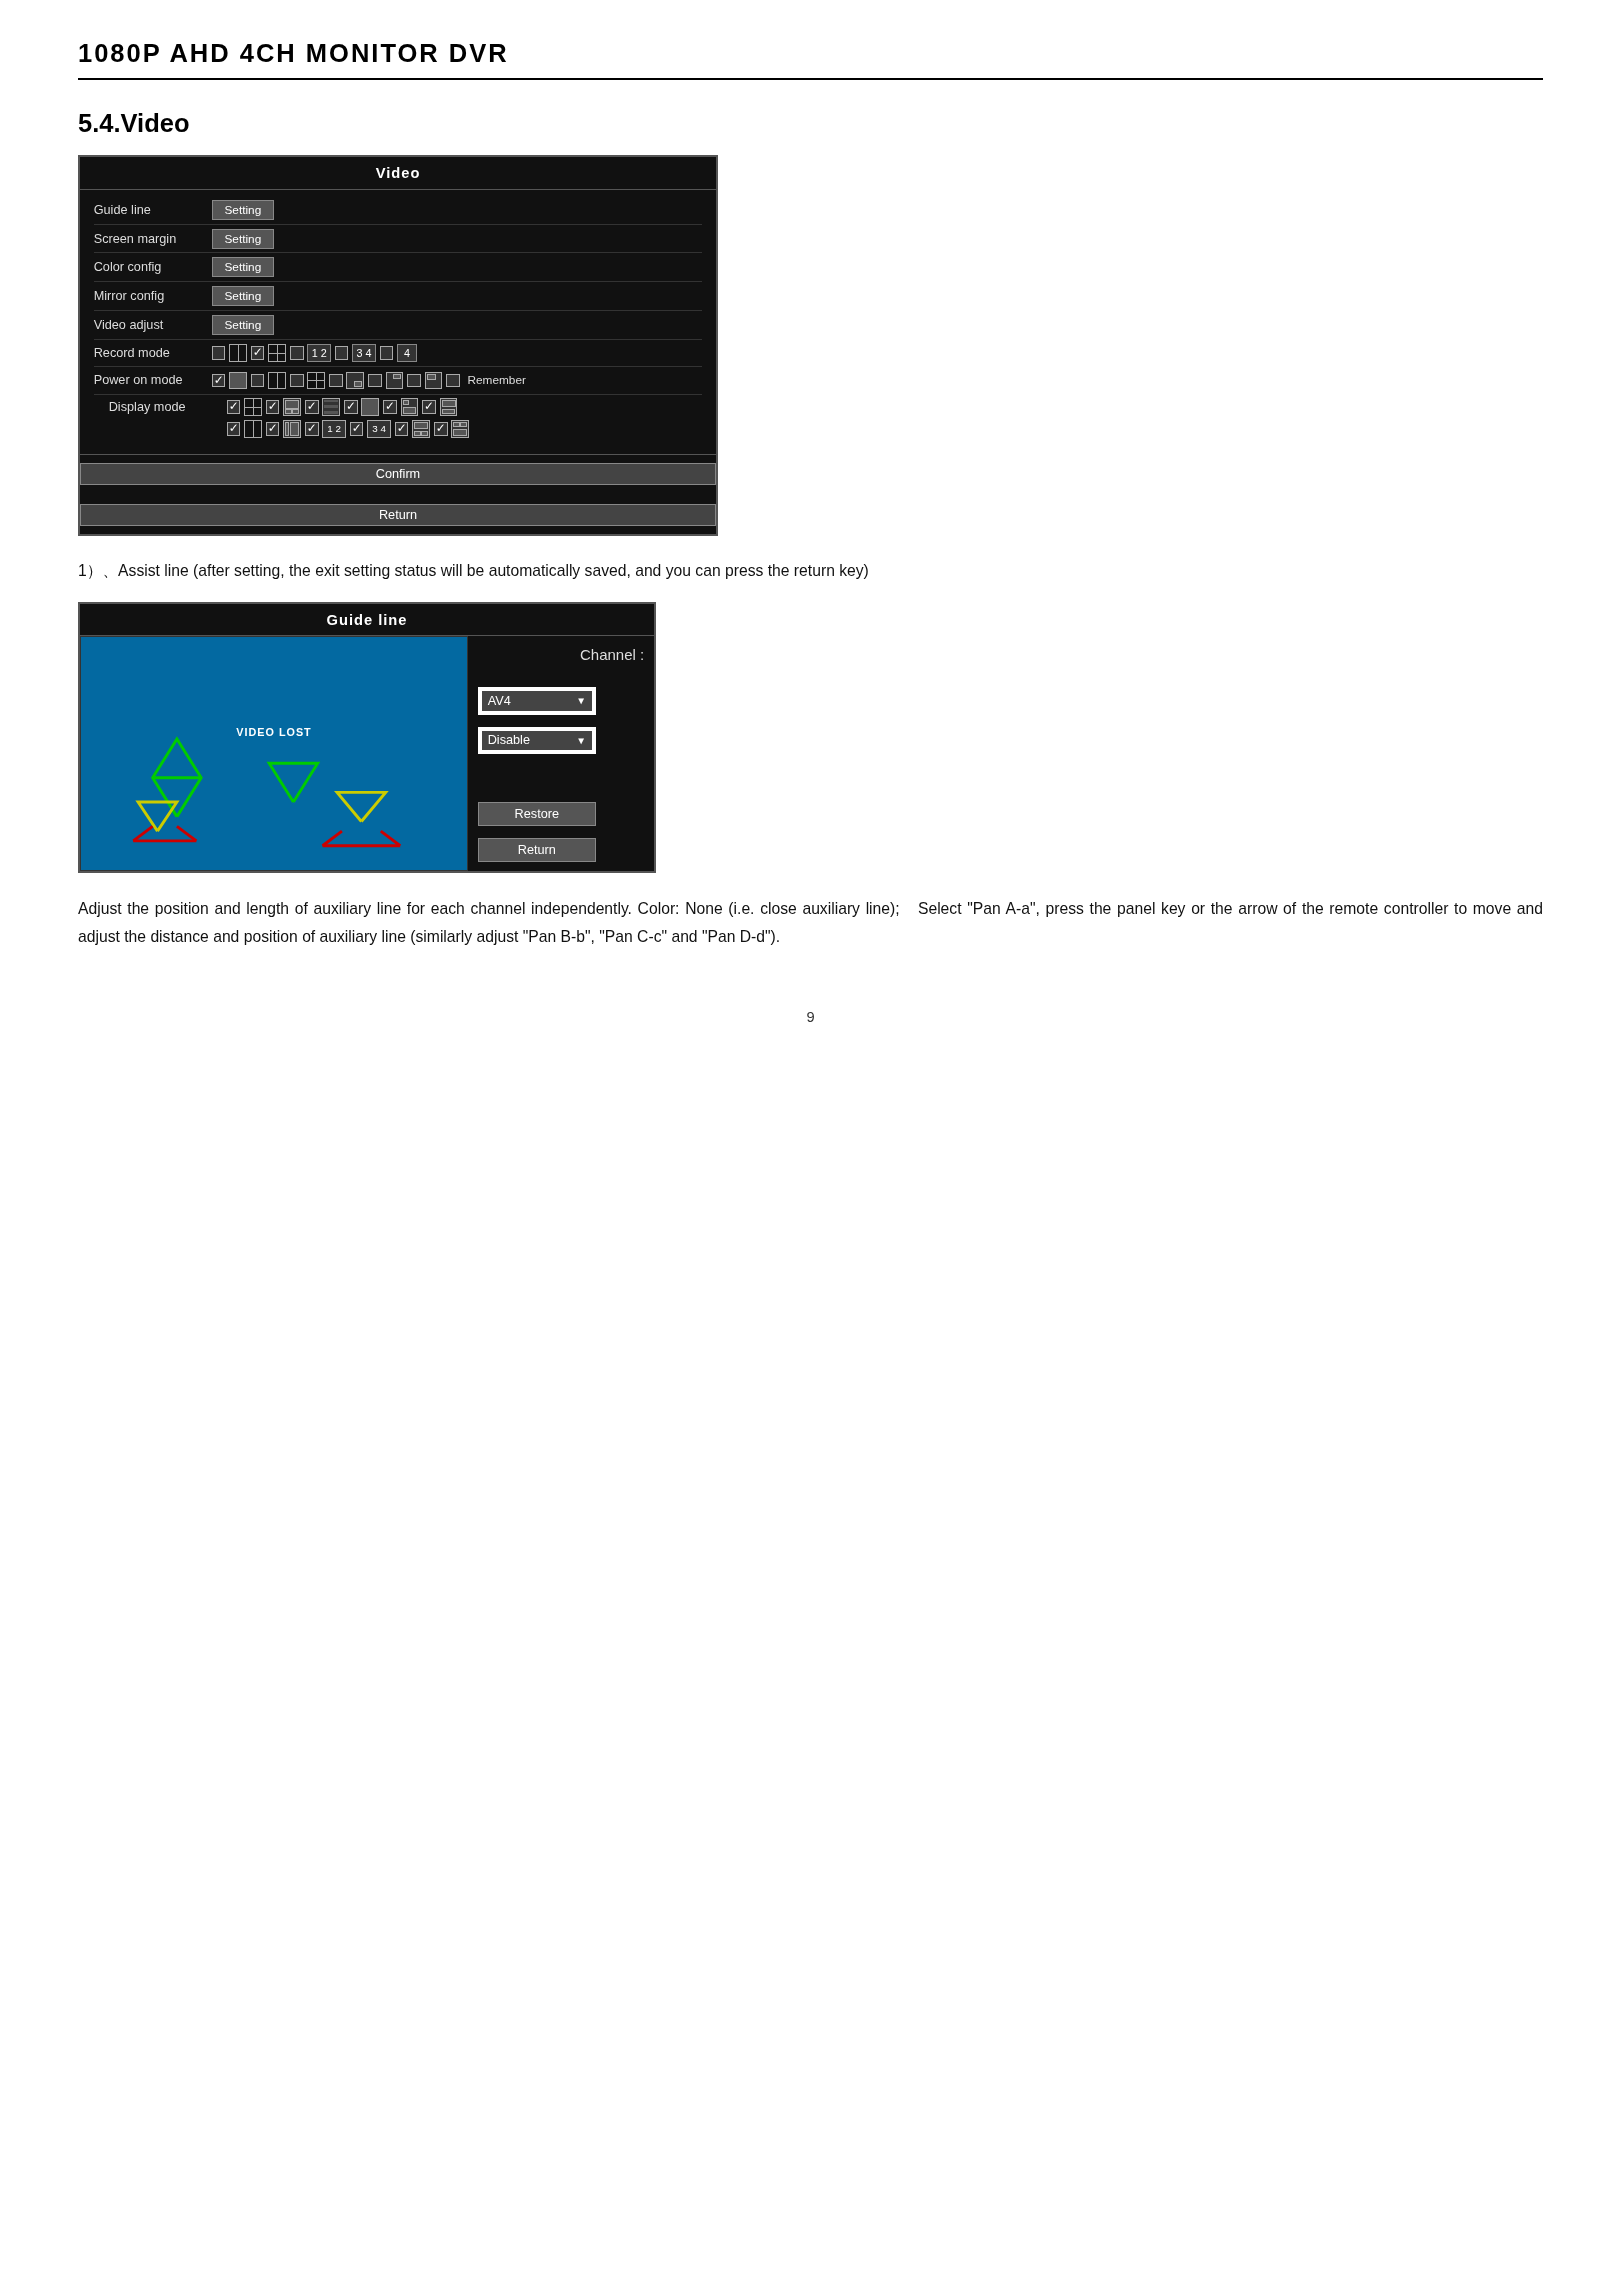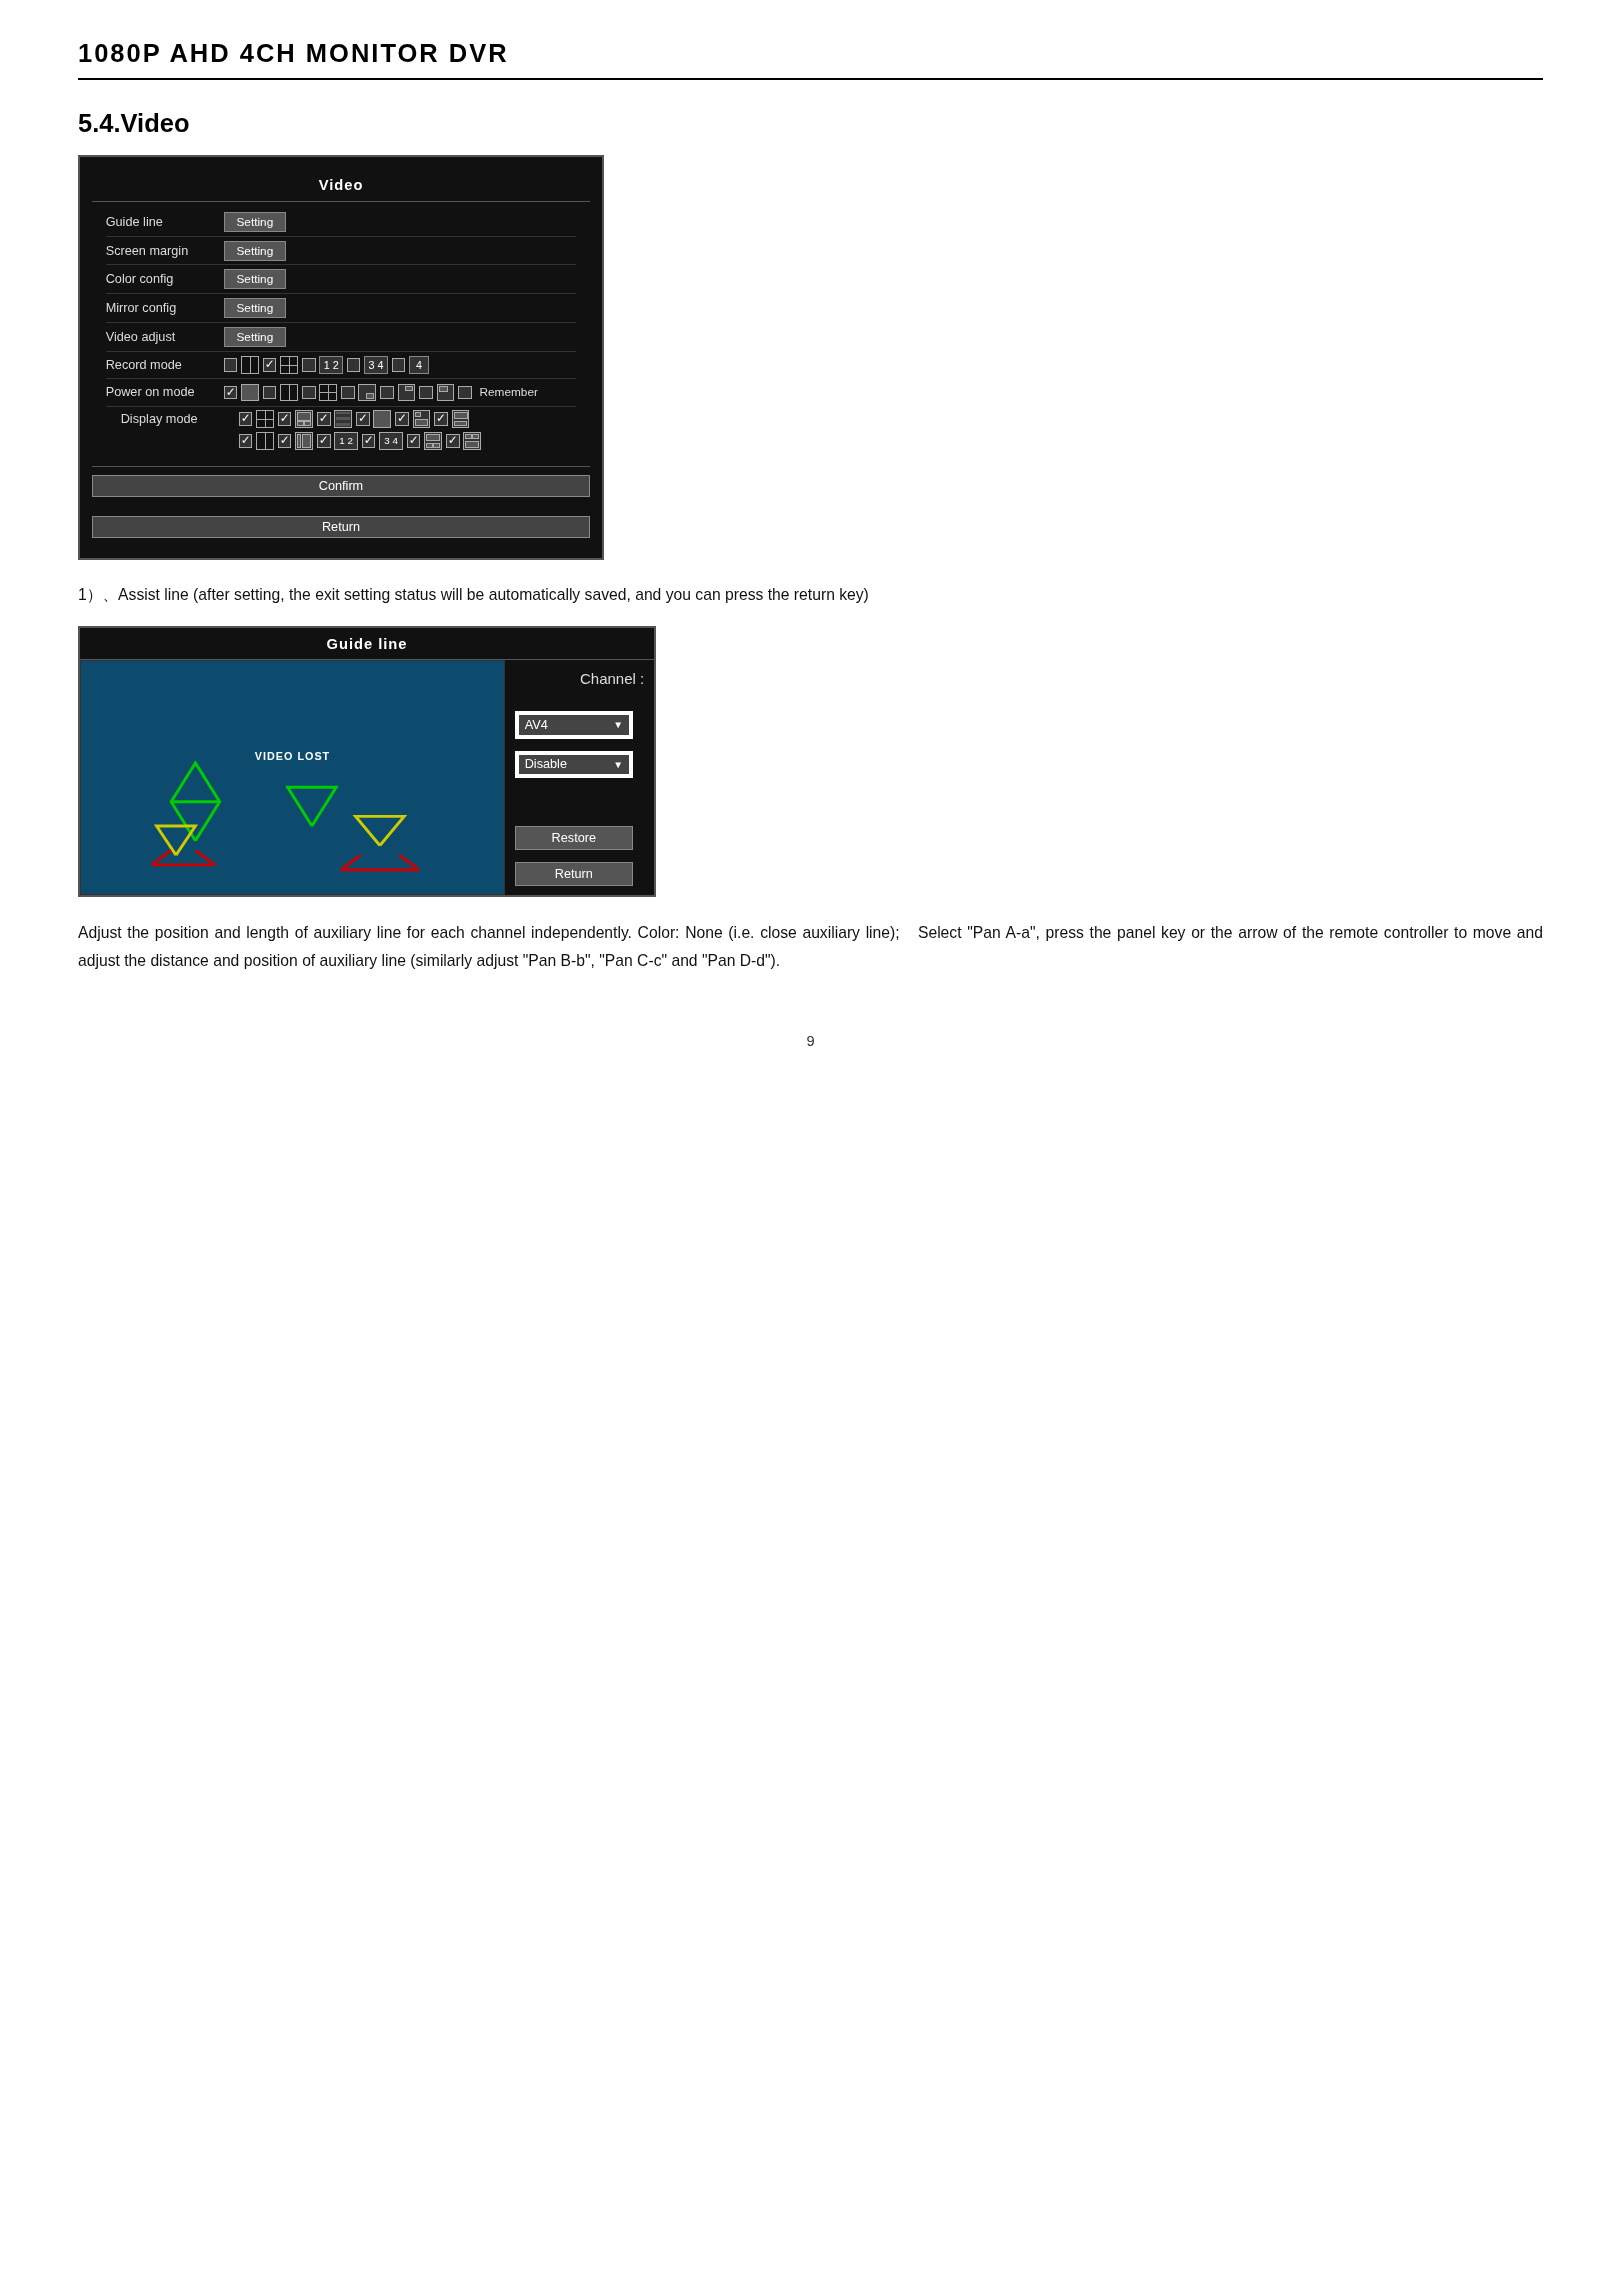--- a/index.html
+++ b/index.html
@@ -26,22 +26,22 @@
     .section-heading {
       font-size: 25.5px;
       font-weight: bold;
       margin-bottom: 17.6px;
     }
     
     .dvr-panel {
       background: #111;
       color: #fff;
       border: 2px solid #555;
-      width: 526px;
-      padding: 12px;
+      width: 640px;
+      padding: 0;
       margin-bottom: 21.6px;
     }
     .dvr-panel-title {
       text-align: center;
       font-size: 14.7px;
       font-weight: bold;
       padding: 7.8px 0;
       border-bottom: 1px solid #555;
       color: #fff;
       letter-spacing: 1px;
@@ -164,23 +164,23 @@
       padding: 7.8px 0;
       border-bottom: 1px solid #555;
       color: #fff;
       letter-spacing: 1px;
     }
     .guide-panel-body {
       display: flex;
       flex-direction: row;
     }
     .guide-preview {
-      width: 425px;
+      width: 388px;
       height: 235px;
-      background: #0c4a6e;
+      background: #0369a1;
       border: 1px solid #333;
       position: relative;
       overflow: hidden;
       flex-shrink: 0;
     }
     .video-lost-text {
       position: absolute;
       top: 38%;
       left: 50%;
       transform: translateX(-50%);

